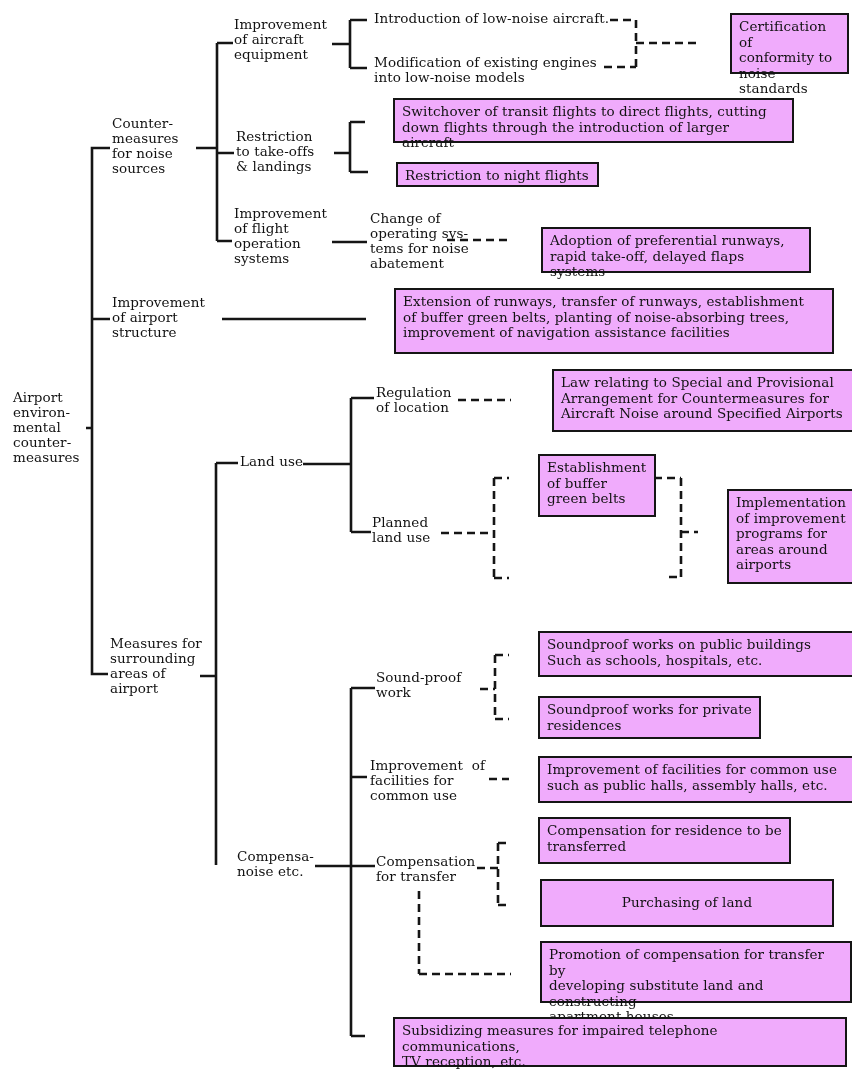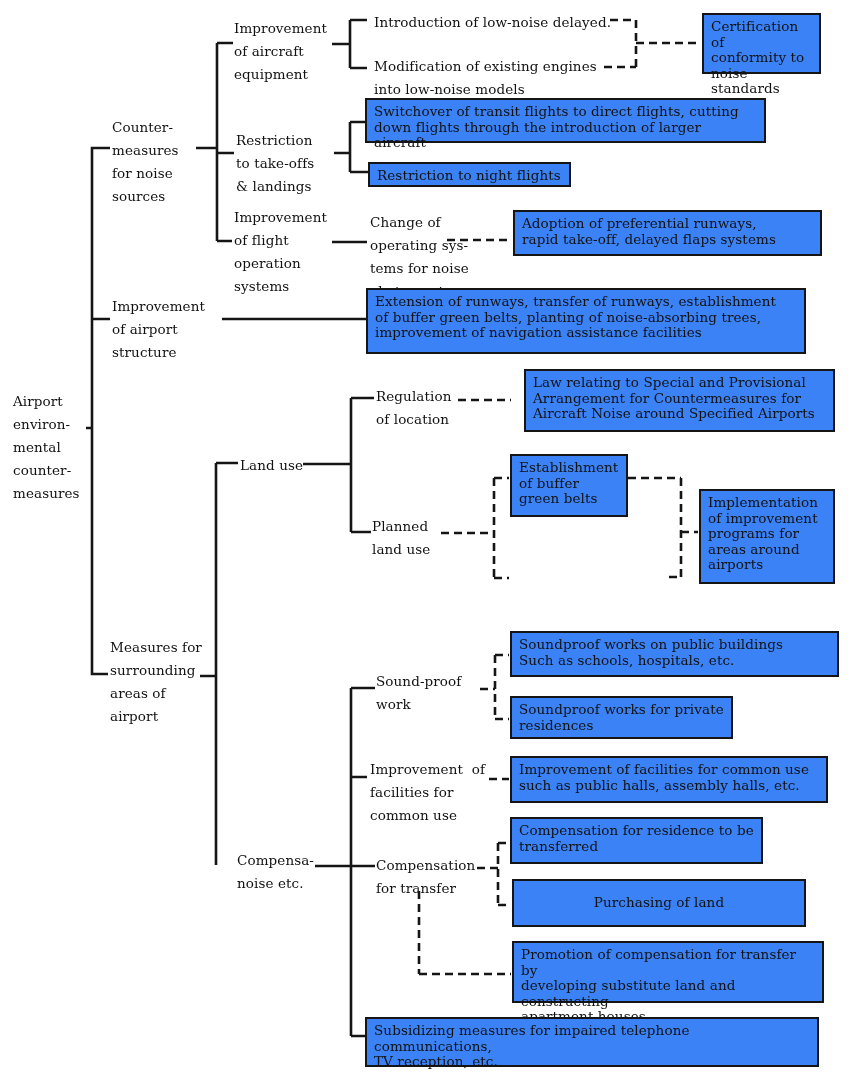--- a/index.html
+++ b/index.html
@@ -9,33 +9,34 @@
     background:#ffffff;
     font-family:"DejaVu Serif","Liberation Serif",serif;
     color:#121212;
     overflow:hidden;
   }
   #lines{position:absolute;left:0;top:0;}
   .label{
     position:absolute;
     white-space:pre-wrap;
     font-size:13.5px;
-    line-height:23px;
+    line-height:15px;
     letter-spacing:0.1px;
   }
   .box{
     position:absolute;
     box-sizing:border-box;
     border:2px solid #151515;
-    background:#3b82f6;
+    background:#f0abfc;
     padding:4px 7px;
     white-space:pre-wrap;
     font-size:13.5px;
     line-height:15.5px;
     letter-spacing:0.1px;
+    margin-left:28px;
   }
   .box.center{
     display:flex;align-items:center;justify-content:center;text-align:left;
   }
 </style>
 </head>
 <body>
 
 <div id="canvas">
 
@@ -76,21 +77,21 @@
 of airport
 structure</div>
   <div class="label" style="left:110px;top:636px;width:100px">Measures for
 surrounding
 areas of
 airport</div>
 
   <div class="label" style="left:234px;top:17px;width:100px">Improvement
 of aircraft
 equipment</div>
-  <div class="label" style="left:374px;top:11px;width:245px">Introduction of low-noise delayed.</div>
+  <div class="label" style="left:374px;top:11px;width:245px">Introduction of low-noise aircraft.</div>
   <div class="label" style="left:374px;top:55px;width:240px">Modification of existing engines
 into low-noise models</div>
   <div class="box" style="left:702px;top:13px;width:119px;height:61px">Certification of
 conformity to
 noise standards</div>
 
   <div class="label" style="left:236px;top:129px;width:105px">Restriction
 to take-offs
 &amp; landings</div>
   <div class="box" style="left:365px;top:98px;width:401px;height:45px">Switchover of transit flights to direct flights, cutting
@@ -98,21 +99,21 @@
   <div class="box" style="left:368px;top:162px;width:203px;height:25px">Restriction to night flights</div>
 
   <div class="label" style="left:234px;top:206px;width:105px">Improvement
 of flight
 operation
 systems</div>
   <div class="label" style="left:370px;top:211px;width:110px">Change of
 operating sys-
 tems for noise
 abatement</div>
-  <div class="box" style="left:513px;top:210px;width:309px;height:46px">Adoption of preferential runways,
+  <div class="box" style="left:513px;top:227px;width:270px;height:46px">Adoption of preferential runways,
 rapid take-off, delayed flaps systems</div>
 
   <div class="box" style="left:366px;top:288px;width:440px;height:66px">Extension of runways, transfer of runways, establishment
 of buffer green belts, planting of noise-absorbing trees,
 improvement of navigation assistance facilities</div>
 
   <div class="label" style="left:240px;top:454px;width:75px">Land use</div>
   <div class="label" style="left:376px;top:385px;width:95px">Regulation
 of location</div>
   <div class="box" style="left:524px;top:369px;width:311px;height:63px">Law relating to Special and Provisional

